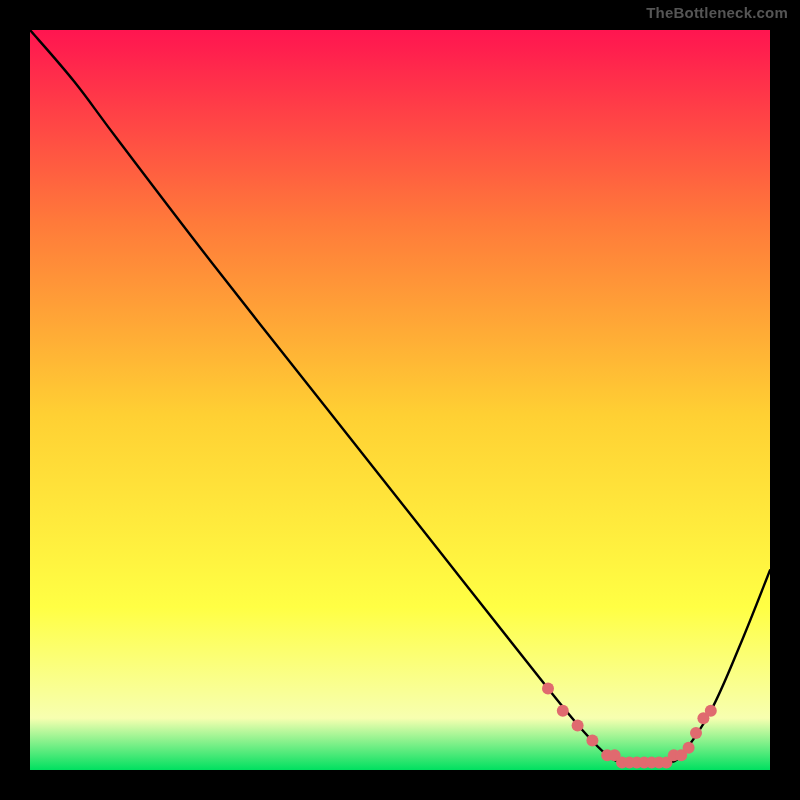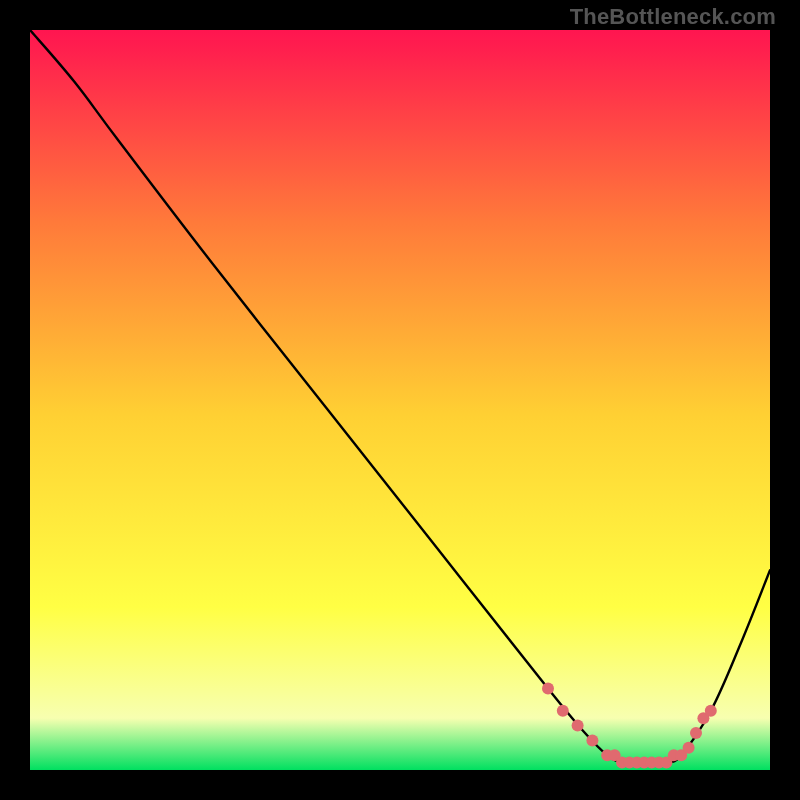--- a/index.html
+++ b/index.html
@@ -13,23 +13,23 @@
   }
   .frame {
     position: relative;
     width: 800px;
     height: 800px;
     background: #000;
   }
   .watermark {
     position: absolute;
     top: 4px;
-    right: 24px;
+    right: 12px;
     color: #555;
-    font-size: 22px;
+    font-size: 15px;
     font-weight: 600;
     letter-spacing: 0.2px;
     z-index: 5;
     user-select: none;
   }
   .plot-wrap {
     position: absolute;
     left: 30px;
     top: 30px;
     width: 740px;

